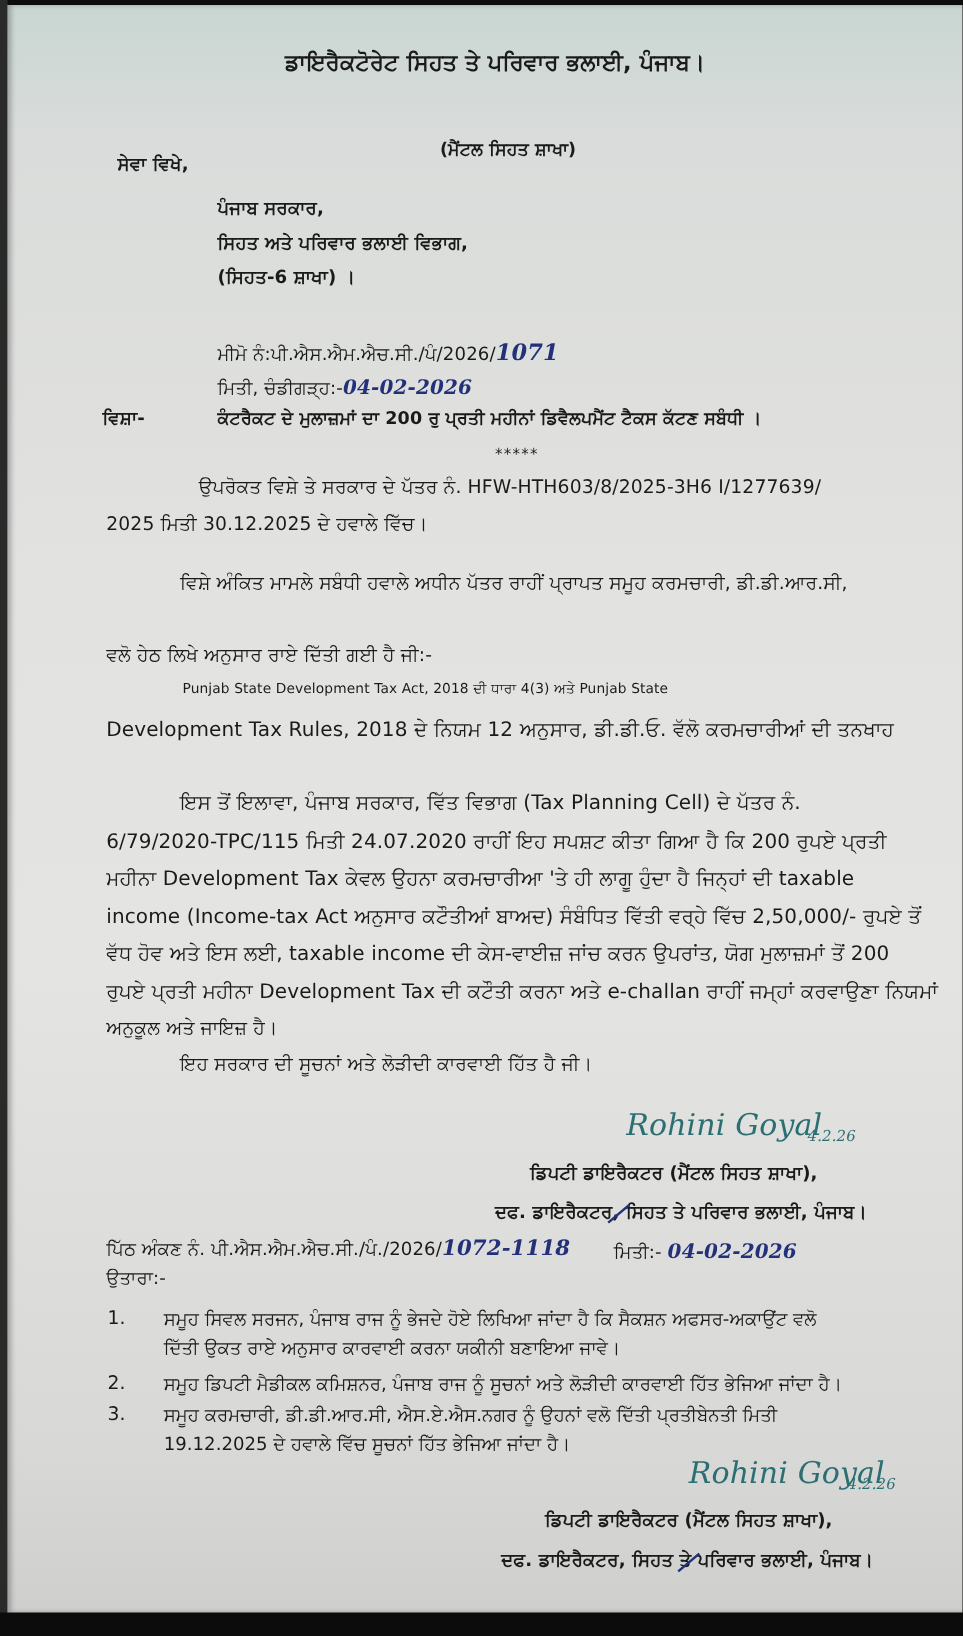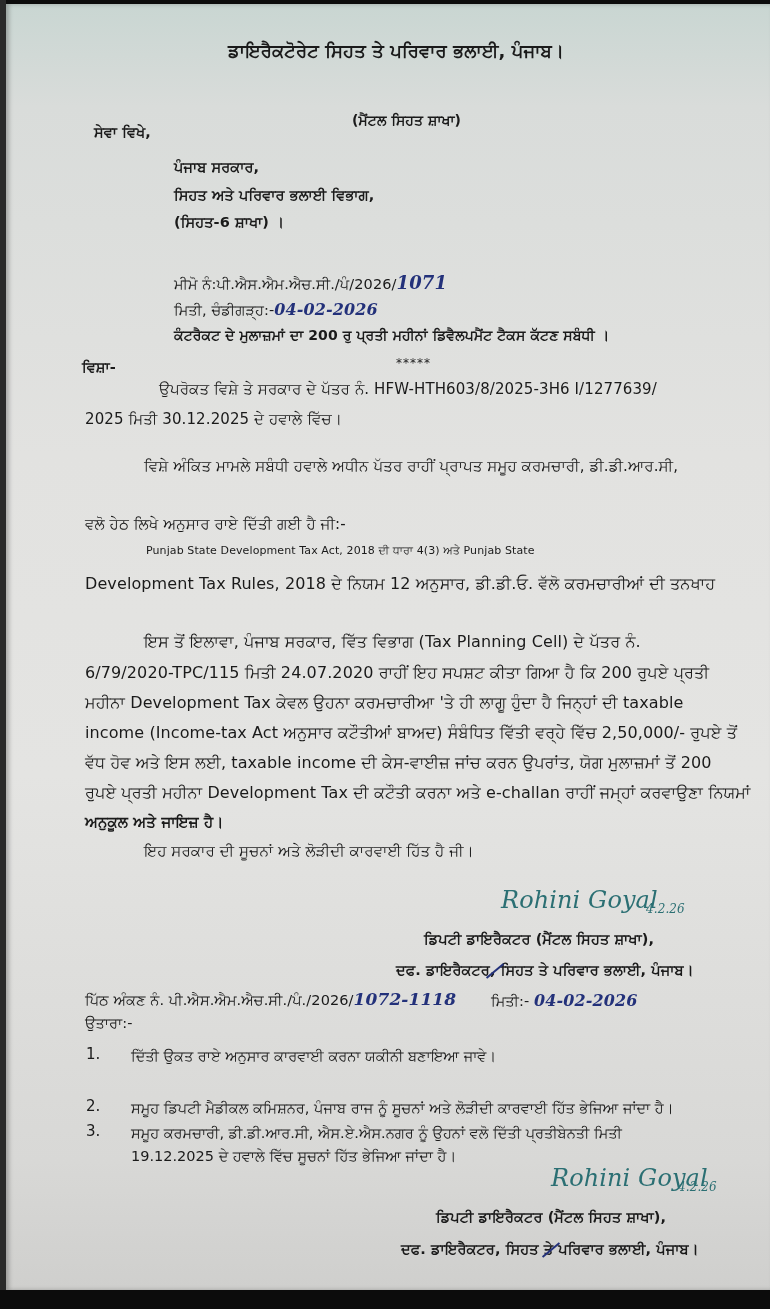--- a/index.html
+++ b/index.html
@@ -43,59 +43,60 @@
   <div class="t b" style="left:168px; top:183px;">ਸਿਹਤ ਅਤੇ ਪਰਿਵਾਰ ਭਲਾਈ ਵਿਭਾਗ,</div>
   <div class="t b" style="left:168px; top:210px;">(ਸਿਹਤ-6 ਸ਼ਾਖਾ) ।</div>
 
   <div class="t" style="left:168px; top:268px;">
     <span>ਮੀਮੋ ਨੰ:ਪੀ.ਐਸ.ਐਮ.ਐਚ.ਸੀ./ਪੰ/2026/</span><span class="hand" style="font-size:18px;">1071</span>
   </div>
   <div class="t" style="left:168px; top:296px;">
     <span>ਮਿਤੀ, ਚੰਡੀਗੜ੍ਹ:-</span><span class="hand" style="font-size:16px;">04-02-2026</span>
   </div>
 
-  <div class="t b" style="left:76px; top:323px;margin-top:32px;">ਵਿਸ਼ਾ-</div>
+  <div class="t b" style="left:76px; top:323px;">ਵਿਸ਼ਾ-</div>
   <div class="t b" style="left:168px; top:323px; font-size:14px;">ਕੰਟਰੈਕਟ ਦੇ ਮੁਲਾਜ਼ਮਾਂ ਦਾ 200 ਰੁ ਪ੍ਰਤੀ ਮਹੀਨਾਂ ਡਿਵੈਲਪਮੈਂਟ ਟੈਕਸ ਕੱਟਣ ਸਬੰਧੀ ।</div>
   <div class="t stars" style="left:390px; top:352px;">*****</div>
 
   <div class="t" style="left:153px; top:376px; font-size:15px;">ਉਪਰੋਕਤ ਵਿਸ਼ੇ ਤੇ ਸਰਕਾਰ ਦੇ ਪੱਤਰ ਨੰ. HFW-HTH603/8/2025-3H6 I/1277639/</div>
   <div class="t" style="left:79px; top:406px; font-size:15px;">2025 ਮਿਤੀ 30.12.2025 ਦੇ ਹਵਾਲੇ ਵਿੱਚ।</div>
 
   <div class="t" style="left:138px; top:453px; font-size:15px;">ਵਿਸ਼ੇ ਅੰਕਿਤ ਮਾਮਲੇ ਸਬੰਧੀ ਹਵਾਲੇ ਅਧੀਨ ਪੱਤਰ ਰਾਹੀਂ ਪ੍ਰਾਪਤ ਸਮੂਹ ਕਰਮਚਾਰੀ, ਡੀ.ਡੀ.ਆਰ.ਸੀ,</div>
   <div class="t" style="left:79px; top:511px; font-size:15px;">ਵਲੋ ਹੇਠ ਲਿਖੇ ਅਨੁਸਾਰ ਰਾਏ ਦਿੱਤੀ ਗਈ ਹੈ ਜੀ:-</div>
 
   <div class="t" style="left:140px; top:540px; font-size:11px;">Punjab State Development Tax Act, 2018 ਦੀ ਧਾਰਾ 4(3) ਅਤੇ Punjab State</div>
   <div class="t" style="left:79px; top:570px; font-size:16px;">Development Tax Rules, 2018 ਦੇ ਨਿਯਮ 12 ਅਨੁਸਾਰ, ਡੀ.ਡੀ.ਓ. ਵੱਲੋ ਕਰਮਚਾਰੀਆਂ ਦੀ ਤਨਖਾਹ</div>
 
   <div class="t" style="left:138px; top:628px; font-size:16px;">ਇਸ ਤੋਂ ਇਲਾਵਾ, ਪੰਜਾਬ ਸਰਕਾਰ, ਵਿੱਤ ਵਿਭਾਗ (Tax Planning Cell) ਦੇ ਪੱਤਰ ਨੰ.</div>
   <div class="t" style="left:79px; top:659px; font-size:16px;">6/79/2020-TPC/115 ਮਿਤੀ 24.07.2020 ਰਾਹੀਂ ਇਹ ਸਪਸ਼ਟ ਕੀਤਾ ਗਿਆ ਹੈ ਕਿ 200 ਰੁਪਏ ਪ੍ਰਤੀ</div>
   <div class="t" style="left:79px; top:689px; font-size:16px;">ਮਹੀਨਾ Development Tax ਕੇਵਲ ਉਹਨਾ ਕਰਮਚਾਰੀਆ 'ਤੇ ਹੀ ਲਾਗੂ ਹੁੰਦਾ ਹੈ ਜਿਨ੍ਹਾਂ ਦੀ taxable</div>
   <div class="t" style="left:79px; top:719px; font-size:16px;">income (Income-tax Act ਅਨੁਸਾਰ ਕਟੌਤੀਆਂ ਬਾਅਦ) ਸੰਬੰਧਿਤ ਵਿੱਤੀ ਵਰ੍ਹੇ ਵਿੱਚ 2,50,000/- ਰੁਪਏ ਤੋਂ</div>
   <div class="t" style="left:79px; top:749px; font-size:16px;">ਵੱਧ ਹੋਵ ਅਤੇ ਇਸ ਲਈ, taxable income ਦੀ ਕੇਸ-ਵਾਈਜ਼ ਜਾਂਚ ਕਰਨ ਉਪਰਾਂਤ, ਯੋਗ ਮੁਲਾਜ਼ਮਾਂ ਤੋਂ 200</div>
   <div class="t" style="left:79px; top:779px; font-size:16px;">ਰੁਪਏ ਪ੍ਰਤੀ ਮਹੀਨਾ Development Tax ਦੀ ਕਟੌਤੀ ਕਰਨਾ ਅਤੇ e-challan ਰਾਹੀਂ ਜਮ੍ਹਾਂ ਕਰਵਾਉਣਾ ਨਿਯਮਾਂ</div>
-  <div class="t" style="left:79px; top:809px; font-size:15px;font-weight:bold;">ਅਨੁਕੂਲ ਅਤੇ ਜਾਇਜ਼ ਹੈ।</div>
+  <div class="t" style="left:79px; top:809px; font-size:15px;">ਅਨੁਕੂਲ ਅਤੇ ਜਾਇਜ਼ ਹੈ।</div>
 
   <div class="t" style="left:138px; top:838px; font-size:15px;">ਇਹ ਸਰਕਾਰ ਦੀ ਸੂਚਨਾਂ ਅਤੇ ਲੋੜੀਦੀ ਕਾਰਵਾਈ ਹਿੱਤ ਹੈ ਜੀ।</div>
 
   <div class="t sig" style="left:495px; top:882px;">Rohini Goyal</div>
   <div class="t sigdate" style="left:640px; top:898px;">4.2.26</div>
   <div class="t b" style="left:418px; top:927px;">ਡਿਪਟੀ ਡਾਇਰੈਕਟਰ (ਮੈਂਟਲ ਸਿਹਤ ਸ਼ਾਖਾ),</div>
   <div class="t b" style="left:390px; top:958px;">ਦਫ. ਡਾਇਰੈਕਟਰ, ਸਿਹਤ ਤੇ ਪਰਿਵਾਰ ਭਲਾਈ, ਪੰਜਾਬ।</div>
   <div class="tick" style="left:478px; top:966px;"></div>
 
   <div class="t" style="left:79px; top:985px;">
     <span>ਪਿੱਠ ਅੰਕਣ ਨੰ. ਪੀ.ਐਸ.ਐਮ.ਐਚ.ਸੀ./ਪੰ./2026/</span><span class="hand" style="font-size:17px;">1072-1118</span>
   </div>
   <div class="t" style="left:485px; top:987px;">
     <span>ਮਿਤੀ:-</span> <span class="hand" style="font-size:16px;">04-02-2026</span>
   </div>
   <div class="t" style="left:79px; top:1011px;">ਉਤਾਰਾ:-</div>
 
   <div class="num" style="left:80px; top:1041px;">1.</div>
   <div class="itemtext" style="left:125px; top:1041px; white-space:nowrap;">
+    <div>ਸਮੂਹ ਸਿਵਲ ਸਰਜਨ, ਪੰਜਾਬ ਰਾਜ ਨੂੰ ਭੇਜਦੇ ਹੋਏ ਲਿਖਿਆ ਜਾਂਦਾ ਹੈ ਕਿ  ਸੈਕਸ਼ਨ ਅਫਸਰ-ਅਕਾਉਂਟ ਵਲੋ</div>
     <div>ਦਿੱਤੀ ਉਕਤ ਰਾਏ ਅਨੁਸਾਰ ਕਾਰਵਾਈ ਕਰਨਾ ਯਕੀਨੀ ਬਣਾਇਆ ਜਾਵੇ।</div>
   </div>
 
   <div class="num" style="left:80px; top:1093px;">2.</div>
   <div class="itemtext" style="left:125px; top:1093px; white-space:nowrap;">
     <div>ਸਮੂਹ ਡਿਪਟੀ ਮੈਡੀਕਲ ਕਮਿਸ਼ਨਰ, ਪੰਜਾਬ ਰਾਜ ਨੂੰ ਸੂਚਨਾਂ ਅਤੇ ਲੋੜੀਦੀ ਕਾਰਵਾਈ ਹਿੱਤ ਭੇਜਿਆ ਜਾਂਦਾ ਹੈ।</div>
   </div>
 
   <div class="num" style="left:80px; top:1118px;">3.</div>
   <div class="itemtext" style="left:125px; top:1118px; white-space:nowrap;">

